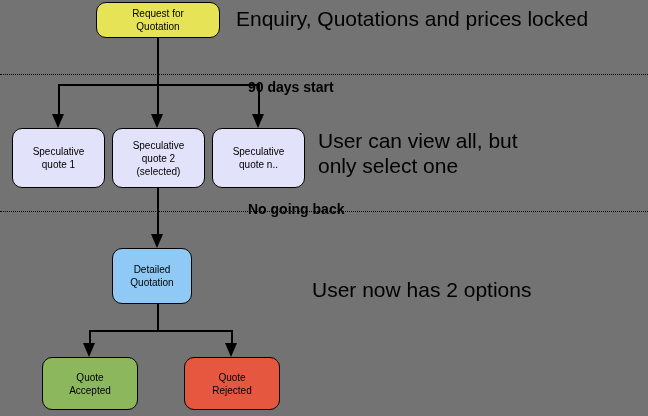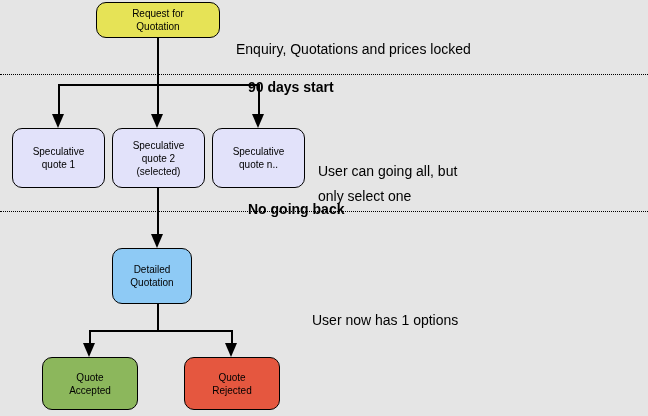--- a/index.html
+++ b/index.html
@@ -4,21 +4,21 @@
 <style>
   html, body {
     margin: 0;
     padding: 0;
     background: #ffffff;
   }
   #canvas {
     position: relative;
     width: 648px;
     height: 416px;
-    background: #e5e5e5;
+    background: #737373;
     font-family: "Liberation Sans", sans-serif;
     overflow: hidden;
   }
   .node {
     position: absolute;
     box-sizing: border-box;
     border: 1.6px solid #000000;
     border-radius: 10px;
     display: flex;
     align-items: center;
@@ -111,25 +111,24 @@
     left: 248px;
     top: 79px;
   }
   #label-nogoingback {
     left: 248px;
     top: 201px;
   }
 
   .annotation {
     position: absolute;
-    font-size: 14px;
+    font-size: 21px;
     line-height: 25px;
     color: #000000;
     white-space: pre-line;
-    margin-top: 31px;
   }
   #note-top {
     left: 236px;
     top: 6px;
   }
   #note-middle {
     left: 318px;
     top: 128px;
   }
   #note-bottom {
@@ -180,17 +179,17 @@
   <div class="node" id="node-rejected" style="background-color: rgb(229, 87, 63);">Quote
 Rejected</div>
 
   <div class="divider" id="divider-90days"></div>
   <div class="divider-label" id="label-90days">90 days start</div>
 
   <div class="divider" id="divider-nogoingback"></div>
   <div class="divider-label" id="label-nogoingback">No going back</div>
 
   <div class="annotation" id="note-top">Enquiry, Quotations and prices locked</div>
-  <div class="annotation" id="note-middle">User can going all, but
+  <div class="annotation" id="note-middle">User can view all, but
 only select one</div>
-  <div class="annotation" id="note-bottom">User now has 1 options</div>
+  <div class="annotation" id="note-bottom">User now has 2 options</div>
 
 </div>
 
 </body></html>

